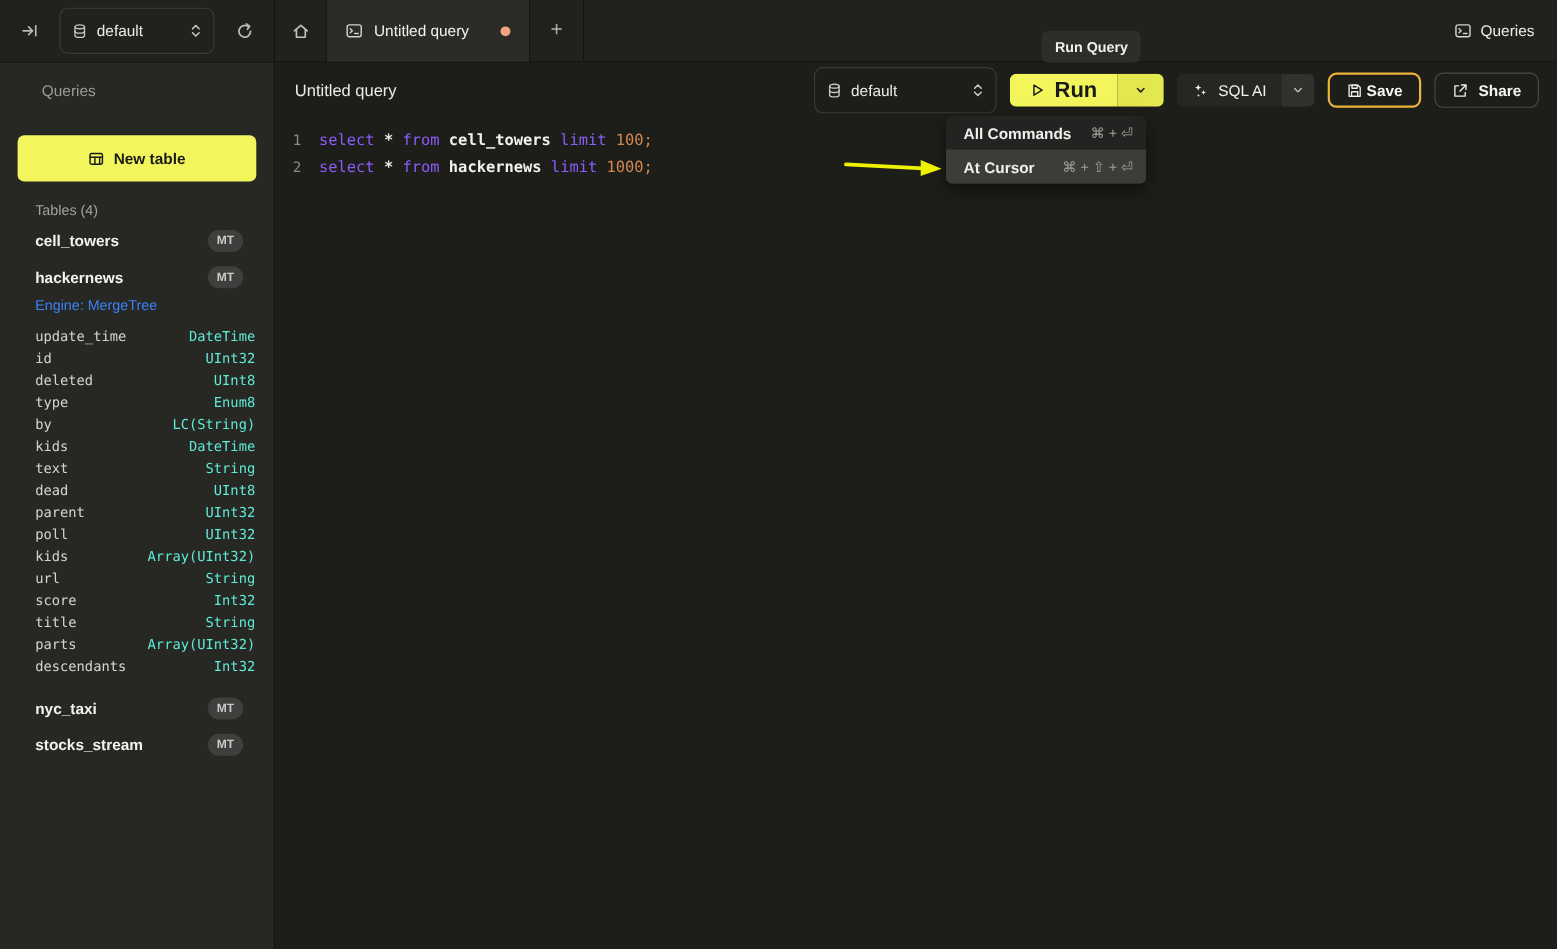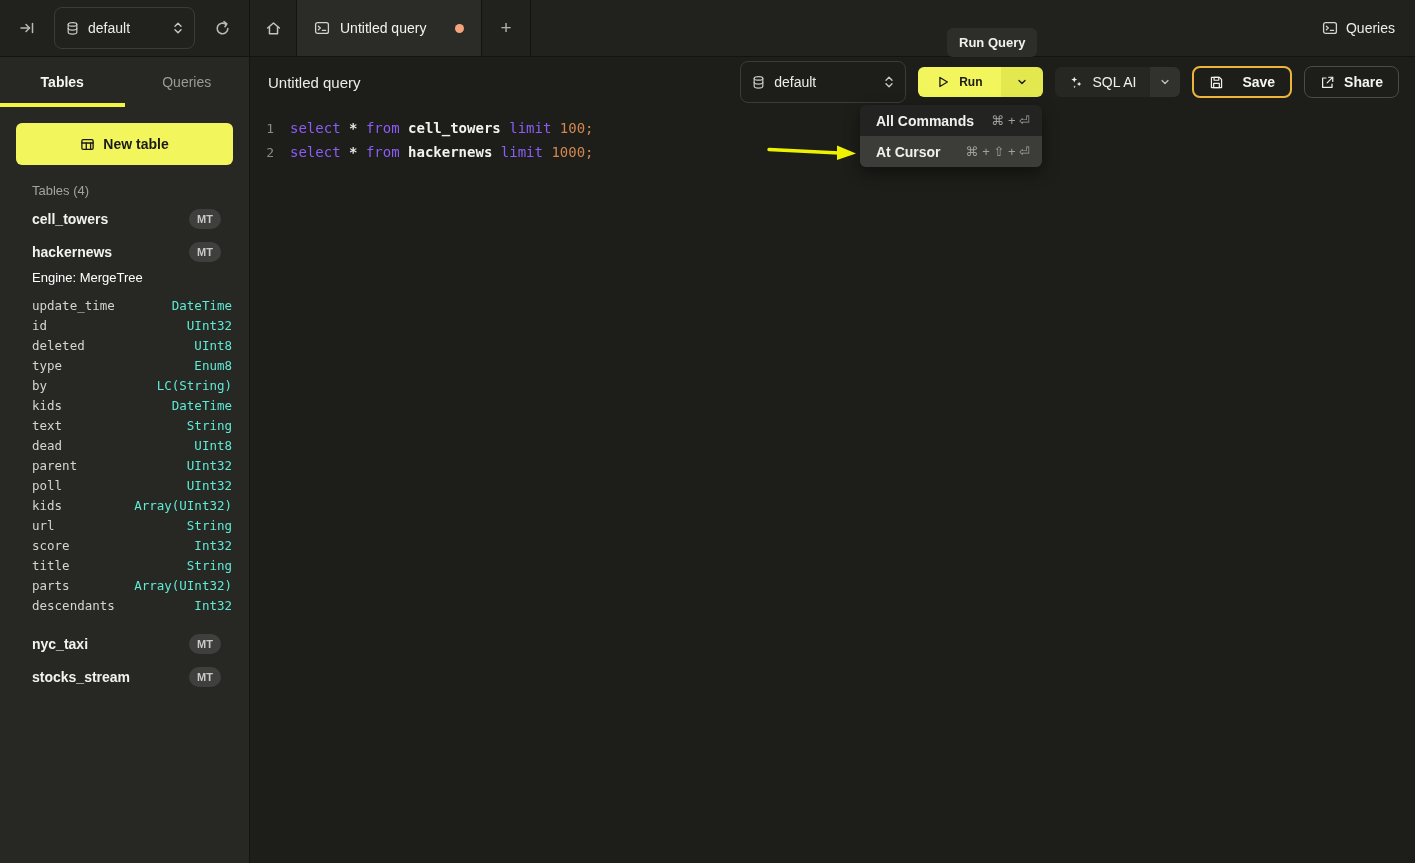--- a/index.html
+++ b/index.html
@@ -90,21 +90,21 @@
     height:33px; display:flex; align-items:center;
     padding:0 28px 0 32px; cursor:pointer;
   }
   .table-name { font-size:14px; font-weight:bold; color:#f2f2f0; }
   .mt-badge {
     margin-left:auto; min-width:32px; height:20px; padding:0 8px;
     display:flex; align-items:center; justify-content:center;
     background:#3f3f3d; color:#c9c9c7; font-size:11px; font-weight:bold;
     border-radius:10px;
   }
-  .engine-line { padding:2px 0 4px 32px; font-size:13px; color:#ffffff; }
+  .engine-line { padding:2px 0 4px 32px; font-size:13px; color:#3b82f6; }
   .cols-list { padding:6px 0 12px; }
   .col-row {
     height:20px; display:flex; align-items:center;
     padding:0 17px 0 32px;
     font-family:"DejaVu Sans Mono", monospace; font-size:12.5px;
   }
   .col-name { color:#d4d4d2; }
   .col-type { margin-left:auto; color:#5eead4; }
 
   
@@ -112,37 +112,37 @@
   .toolbar {
     height:50px; display:flex; align-items:center; padding:0 16px 0 18px;
   }
   .doc-title { font-size:15px; color:#ececea; }
   .toolbar-right { margin-left:auto; display:flex; align-items:center; gap:12px; }
   .toolbar .db-select { width:166px; flex:none; }
 
   .run-btn { display:flex; height:30px; border-radius:6px; overflow:hidden; cursor:pointer; }
   .run-main {
     display:flex; align-items:center; gap:9px; padding:0 18px;
-    background:#f2f65c; color:#1a1a16; font-weight:bold; font-size:12px; border:none; cursor:pointer;
+    background:#f2f65c; color:#1a1a16; font-weight:bold; font-size:20px; border:none; cursor:pointer;
   }
   .run-caret {
     width:42px; display:flex; align-items:center; justify-content:center;
     background:#e4e84f; color:#1a1a16; border:none; cursor:pointer;
   }
   .sqlai-btn { display:flex; height:30px; border-radius:6px; overflow:hidden; cursor:pointer; }
   .sqlai-main {
     display:flex; align-items:center; gap:9px; padding:0 14px;
     background:#262622; color:#f0f0ee; font-size:14px; border:none; cursor:pointer;
   }
   .sqlai-caret {
     width:30px; display:flex; align-items:center; justify-content:center;
     background:#31312d; color:#c6c6c4; border-left:1px solid #1d1d1a; border:none; cursor:pointer;
   }
   .save-btn {
-    height:32px; display:flex; align-items:center; gap:18px; padding:0 15px;
+    height:32px; display:flex; align-items:center; gap:3px; padding:0 15px;
     background:transparent; border:2px solid #edb43c; border-radius:8px;
     color:#f5f5f3; font-size:14px; font-weight:bold; cursor:pointer;
   }
   .share-btn {
     height:32px; display:flex; align-items:center; gap:9px; padding:0 15px;
     background:transparent; border:1px solid #4a4a48; border-radius:8px;
     color:#f5f5f3; font-size:14px; font-weight:bold; cursor:pointer;
   }
 
   
@@ -250,23 +250,20 @@
         <path d="M4.4 6.2l1.9 1.8-1.9 1.8"></path>
           <path d="M8.4 10.4h3.2"></path>
       </svg>
     </span>
     <span>Queries</span>
   </div>
 </header>
 
 <aside class="sidebar">
   <div class="sidebar-tabs">
-    <div class="sidebar-tab active">
-      <span>Tables</span>
-    </div>
     <div class="sidebar-tab">
       <span>Queries</span>
     </div>
   </div>
 
   <button class="new-table-btn">
     <span class="icon">
       <svg width="15" height="15" viewBox="0 0 16 16" fill="none" stroke="#1a1a16" stroke-width="1.4" stroke-linecap="round">
         <rect x="2" y="2.8" width="12" height="10.4" rx="1.4"></rect>
         <path d="M2 6.4h12"></path>

